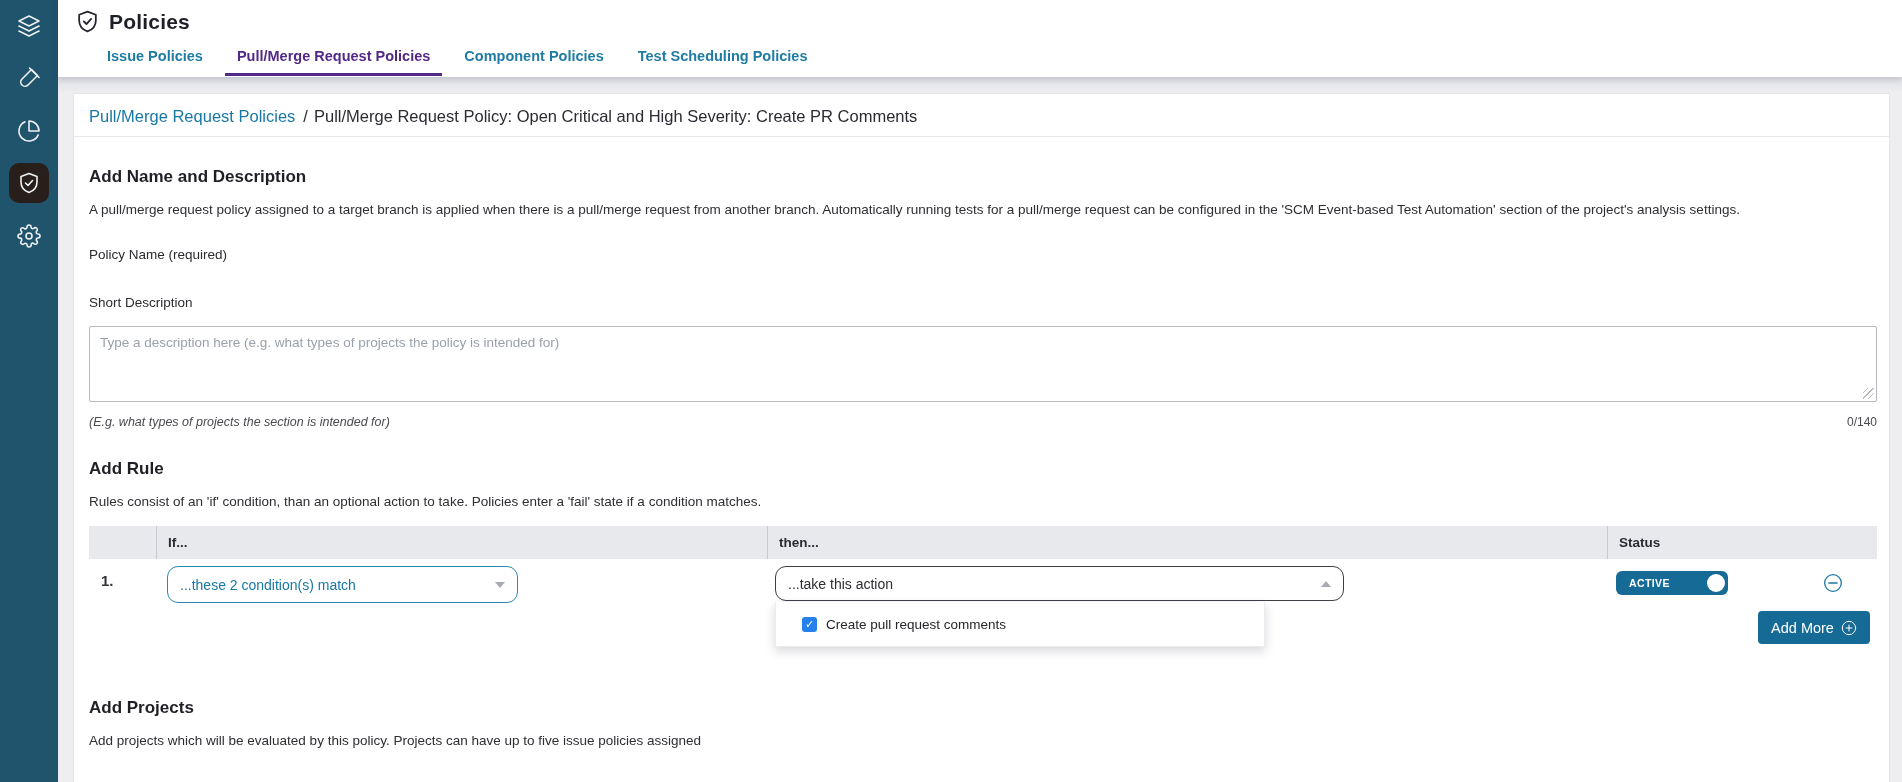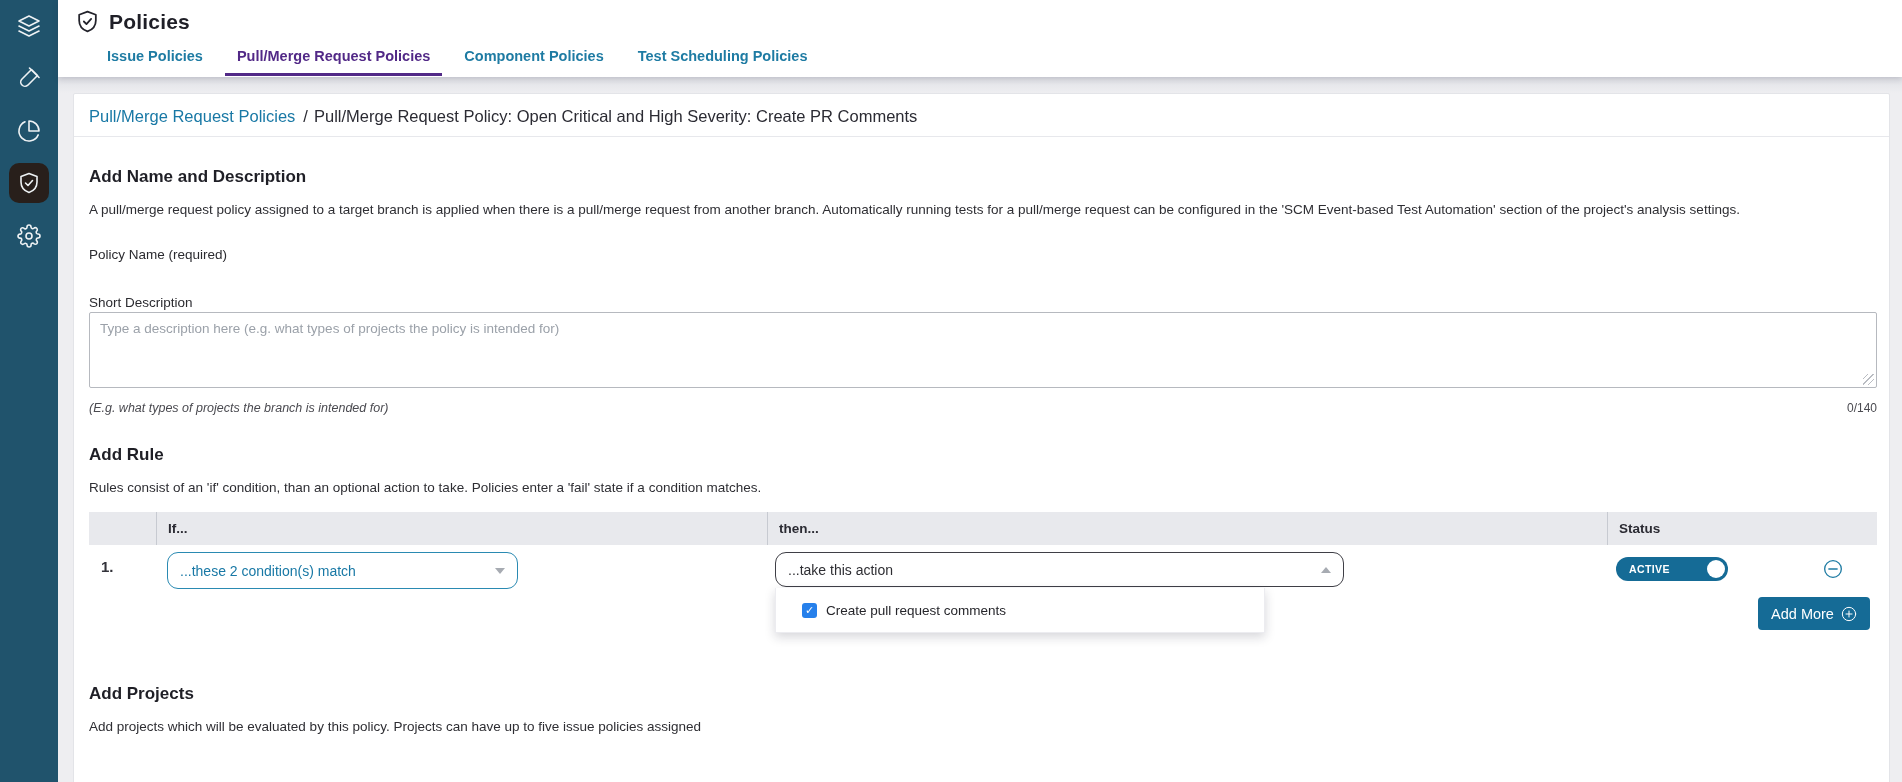--- a/index.html
+++ b/index.html
@@ -31,21 +31,21 @@
   .breadcrumb .bc-link { color:#1878a5; font-weight:500; cursor:pointer; }
   .breadcrumb .bc-sep { margin:0 6px 0 8px; color:#2b2b33; }
   .card-divider { border:none; border-top:1px solid #e7e8ec; margin:10px -14px 0 -15px; }
 
   .section-h { font-size:17px; font-weight:600; color:#1f1f26; margin-top:30px; }
   .section-p { font-size:13.5px; color:#2e2e33; line-height:1.6; margin-top:12px; }
 
   .field-label { font-size:13.5px; color:#2b2b30; margin-top:26px; }
   .field-label.sd { margin-top:33px; }
   .text-input { display:block; width:1788px; height:28px; margin-top:6px; border:1px solid #b6b9bf; border-radius:2px; font-family:"Liberation Sans",sans-serif; font-size:13.5px; color:#26262b; padding:0 10px; outline:none; }
-  .textarea-wrap { position:relative; width:1788px; margin-top:2px; }
+  .textarea-wrap { position:relative; width:1788px; margin-top:16px; }
   .text-area { display:block; width:1788px; height:76px; border:1px solid #b6b9bf; border-radius:2px; font-family:"Liberation Sans",sans-serif; font-size:13.5px; color:#26262b; padding:8px 10px; resize:none; outline:none; }
   .text-area::placeholder { color:#9ba1a9; }
   .resize-grip { position:absolute; right:3px; bottom:3px; width:11px; height:11px;
     background:repeating-linear-gradient(135deg, transparent 0 3px, #b9bcc2 3px 4px); cursor:nwse-resize; }
   .hint-row { display:flex; justify-content:space-between; align-items:flex-start; margin-top:13px; width:1788px; }
   .hint { font-size:12.5px; font-style:italic; color:#4a4a50; }
   .counter { font-size:12px; color:#4a4a50; }
 
   
   .rules-table { margin-top:14px; width:1788px; }
@@ -58,21 +58,21 @@
   .dd { position:absolute; display:flex; align-items:center; justify-content:space-between; border-radius:11px; background:#fff; cursor:pointer; padding:0 12px; font-size:14px; }
   .dd-if { left:78px; top:7px; width:351px; height:37px; border:1px solid #2a8ab2; color:#1878a5; }
   .dd-then { left:686px; top:7px; width:569px; height:35px; border:1px solid #3f3f46; color:#2e2e33; }
   .caret-down { width:0; height:0; border-left:5px solid transparent; border-right:5px solid transparent; border-top:6px solid #a7abb2; }
   .caret-up { width:0; height:0; border-left:5px solid transparent; border-right:5px solid transparent; border-bottom:6px solid #a7abb2; }
 
   .dd-panel { position:absolute; left:686px; top:43px; width:490px; height:45px; background:#fff; border:1px solid #ececf0; border-top:none; box-shadow:0 4px 10px rgba(30,30,50,.18); display:flex; align-items:center; padding-left:26px; z-index:2; }
   .checkbox { width:15px; height:15px; border-radius:3px; background:#2680eb; color:#fff; font-size:11px; line-height:15px; text-align:center; cursor:pointer; flex:0 0 15px; }
   .dd-option-label { font-size:13.5px; color:#26262b; margin-left:9px; }
 
-  .toggle { position:absolute; left:1527px; top:12px; width:112px; height:24px; border-radius:12px; background:#156b96; display:flex; align-items:center; cursor:pointer; }
+  .toggle { position:absolute; left:1527px; top:12px; width:112px; height:24px; border-radius:6px; background:#156b96; display:flex; align-items:center; cursor:pointer; }
   .toggle-label { color:#fff; font-size:10.5px; font-weight:700; letter-spacing:.4px; margin-left:13px; }
   .toggle-knob { position:absolute; right:3px; top:3px; width:18px; height:18px; border-radius:50%; background:#fff; }
 
   .minus-btn { position:absolute; left:1734px; top:14px; width:20px; height:20px; cursor:pointer; }
   .minus-btn svg { width:20px; height:20px; stroke:#1e7ba3; stroke-width:1.6; fill:none; stroke-linecap:round; }
 
   .add-more { position:absolute; left:1669px; top:52px; width:112px; height:33px; background:#156b96; border:none; border-radius:4px; color:#fff; font-family:"Liberation Sans",sans-serif; font-size:14.5px; display:flex; align-items:center; justify-content:center; gap:7px; cursor:pointer; }
   .add-more svg { width:16px; height:16px; stroke:#fff; stroke-width:1.5; fill:none; stroke-linecap:round; }
 
   .projects-h { margin-top:42px; }
@@ -147,21 +147,21 @@
         <p class="section-p">A pull/merge request policy assigned to a target branch is applied when there is a pull/merge request from another branch. Automatically running tests for a pull/merge request can be configured in the 'SCM Event-based Test Automation' section of the project's analysis settings.</p>
 
         <div class="field-label">Policy Name (required)</div>
 
         <div class="field-label sd">Short Description</div>
         <div class="textarea-wrap">
           <textarea class="text-area" placeholder="Type a description here (e.g. what types of projects the policy is intended for)" style=""></textarea>
           <div class="resize-grip"></div>
         </div>
         <div class="hint-row">
-          <span class="hint">(E.g. what types of projects the branch is intended for)</span>
+          <span class="hint">(E.g. what types of projects the section is intended for)</span>
           <span class="counter">0/140</span>
         </div>
 
         <h2 class="section-h">Add Rule</h2>
         <p class="section-p">Rules consist of an 'if' condition, than an optional action to take. Policies enter a 'fail' state if a condition matches.</p>
 
         <div class="rules-table">
           <div class="rt-head">
             <div class="hcell first"></div>
             <div class="hcell">If...</div>

